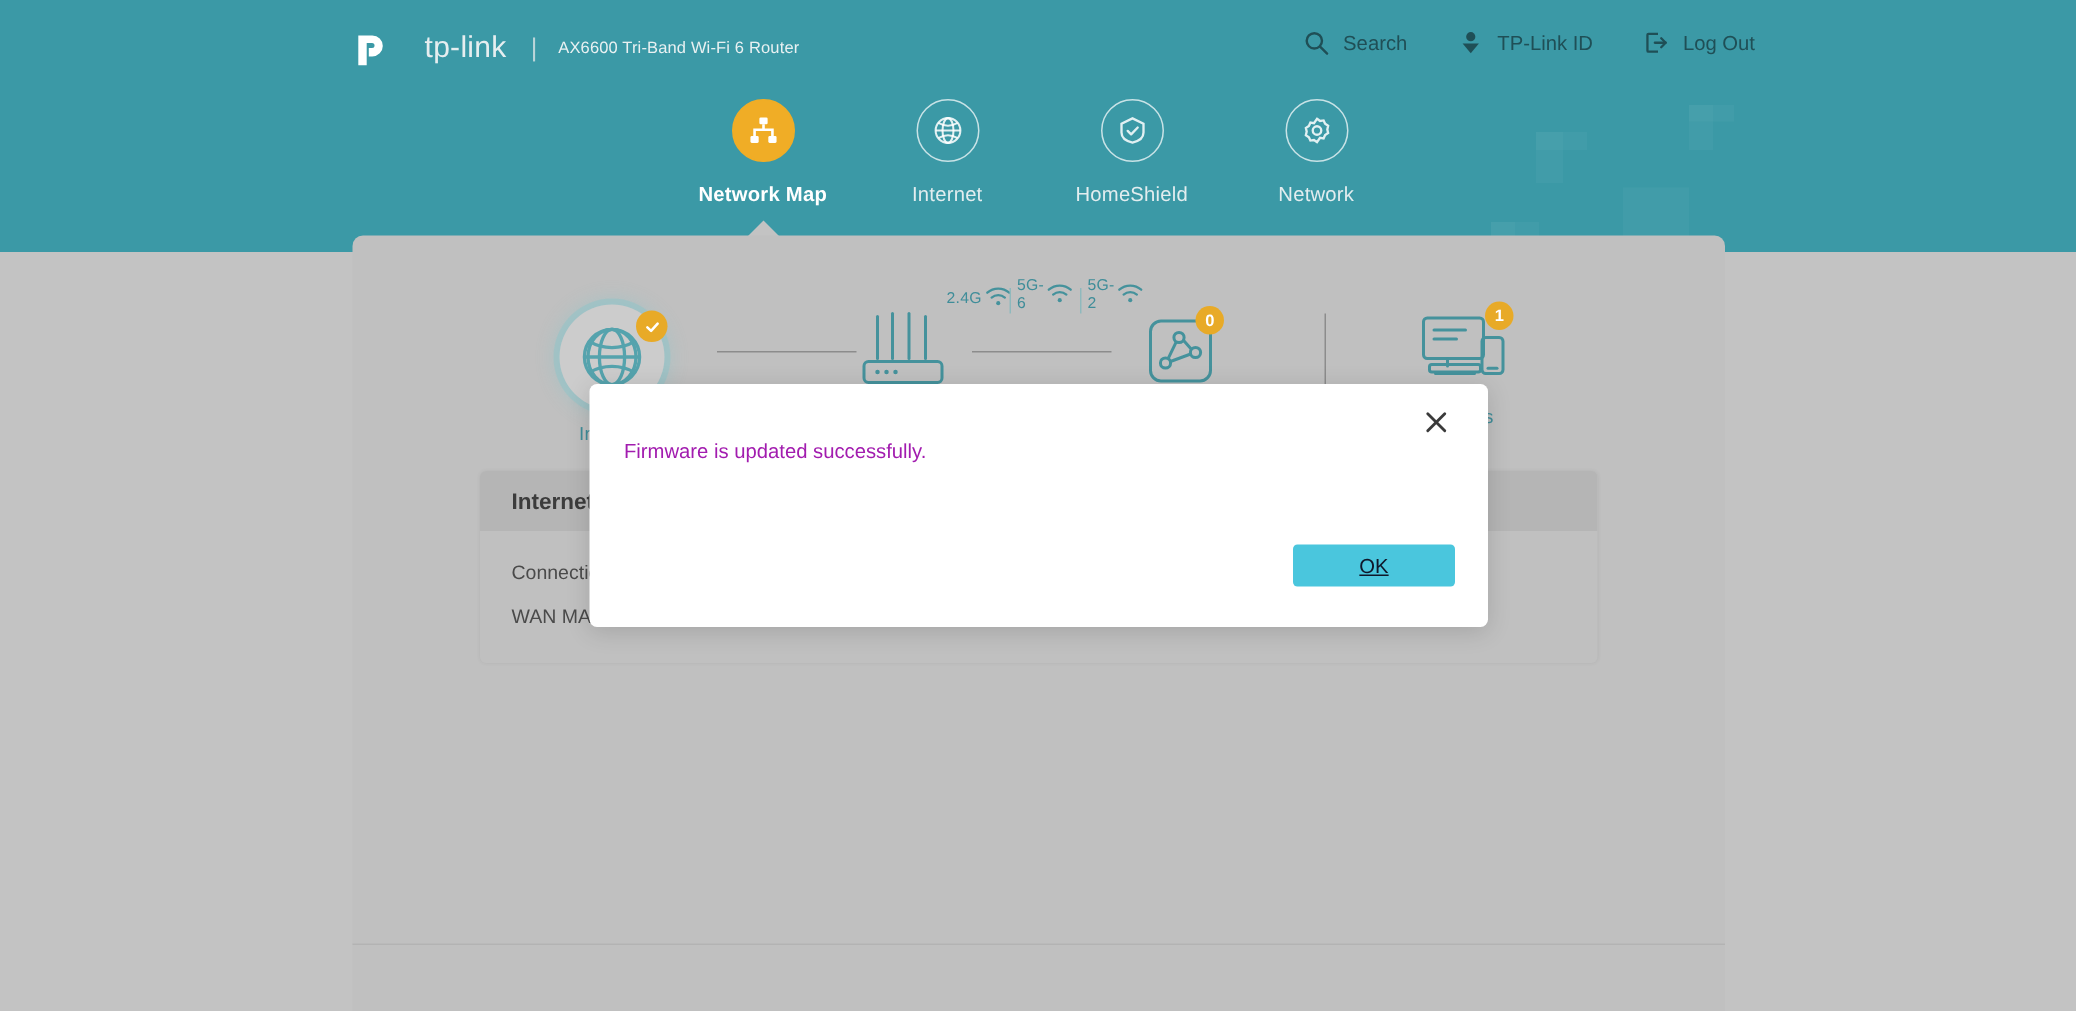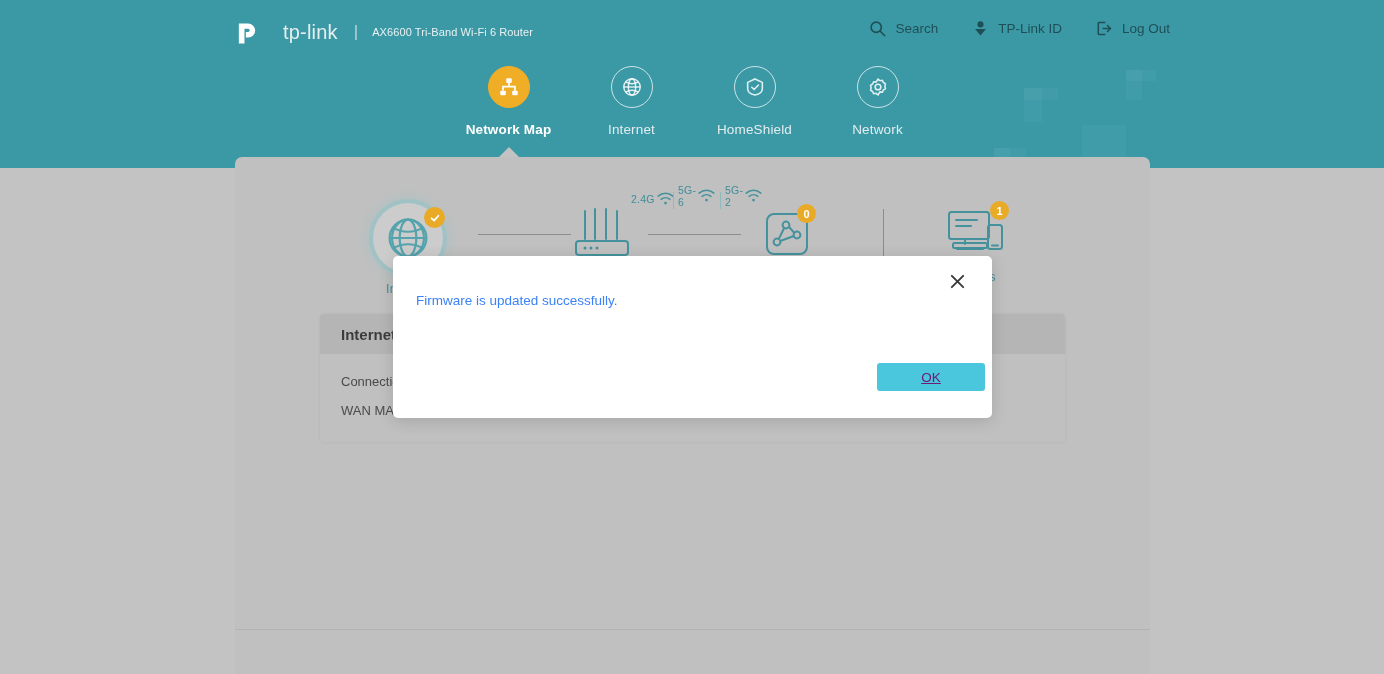--- a/index.html
+++ b/index.html
@@ -315,30 +315,30 @@
     display: flex;
     align-items: center;
     justify-content: center;
     cursor: pointer;
     color: #3a3a3a;
   }
   .modal-msg {
     position: absolute;
     left: 23px; top: 37px;
     font-size: 13.5px;
-    color: #3b82f6;
+    color: #a21caf;
   }
   .modal-ok {
     position: absolute;
-    right: 7px; bottom: 27px;
+    right: 22px; bottom: 27px;
     width: 108px; height: 28px;
     border: none;
     border-radius: 3px;
     background: #4ac6dd;
-    color: #701a75;
+    color: #0f172a;
     font-size: 13.5px;
     font-family: "Liberation Sans", sans-serif;
     cursor: pointer;
     text-decoration: underline;
   }
 </style>
 </head>
 <body>
 
 <div id="app">

